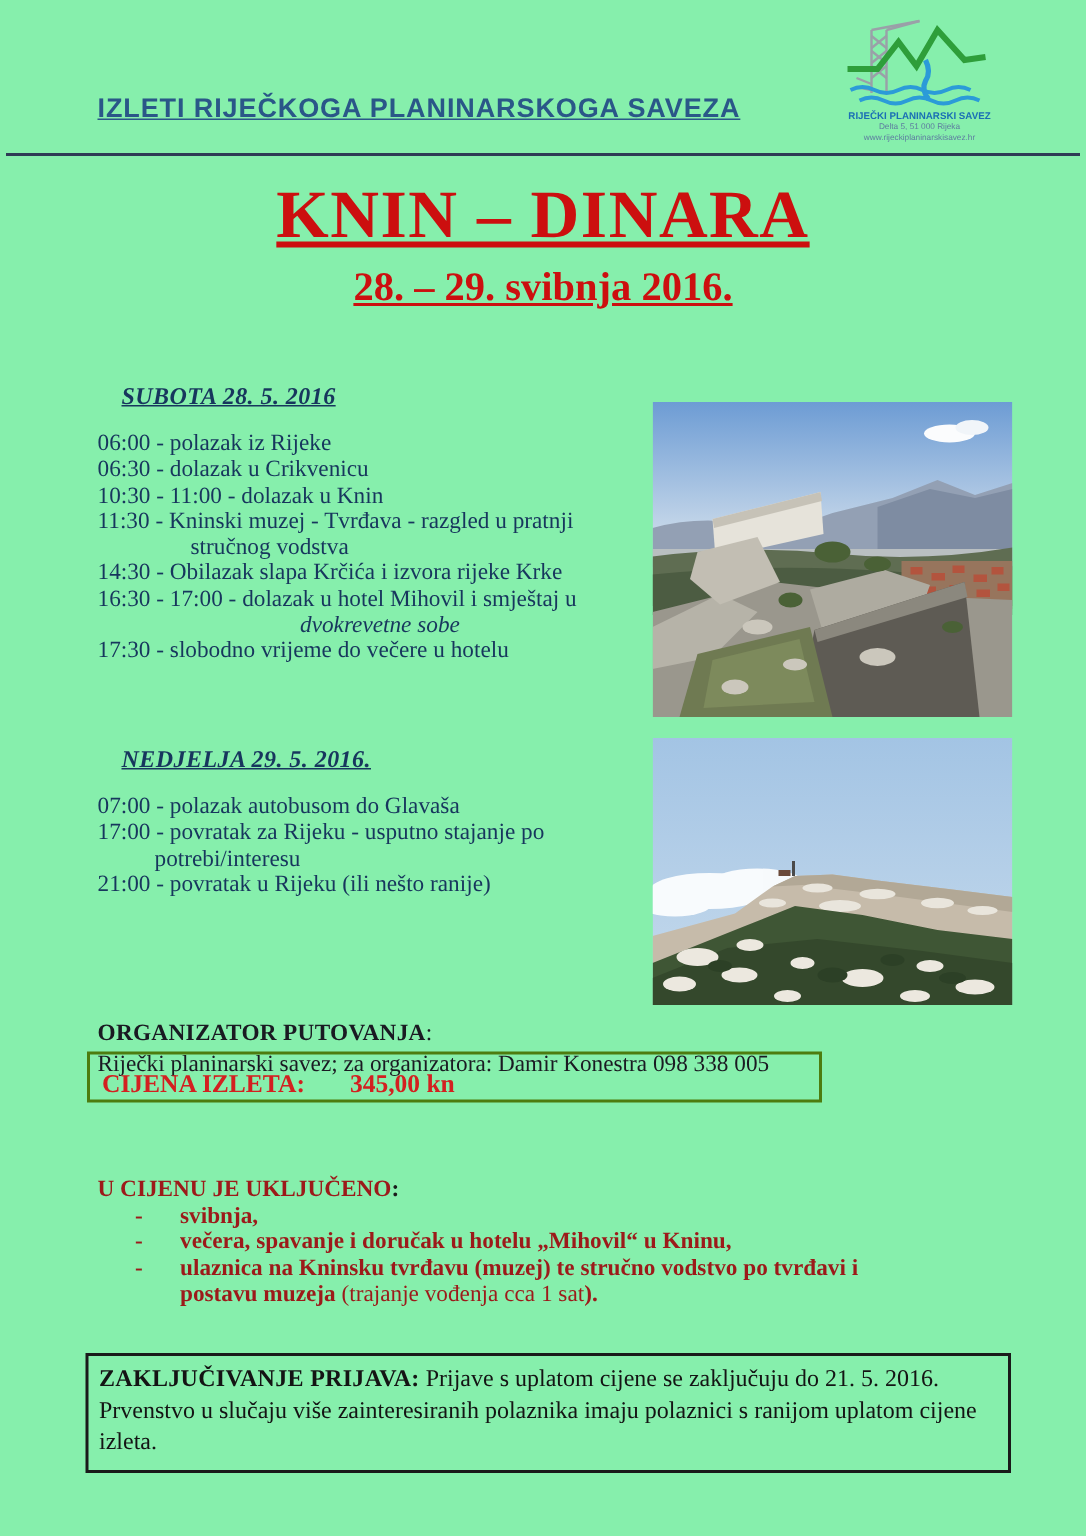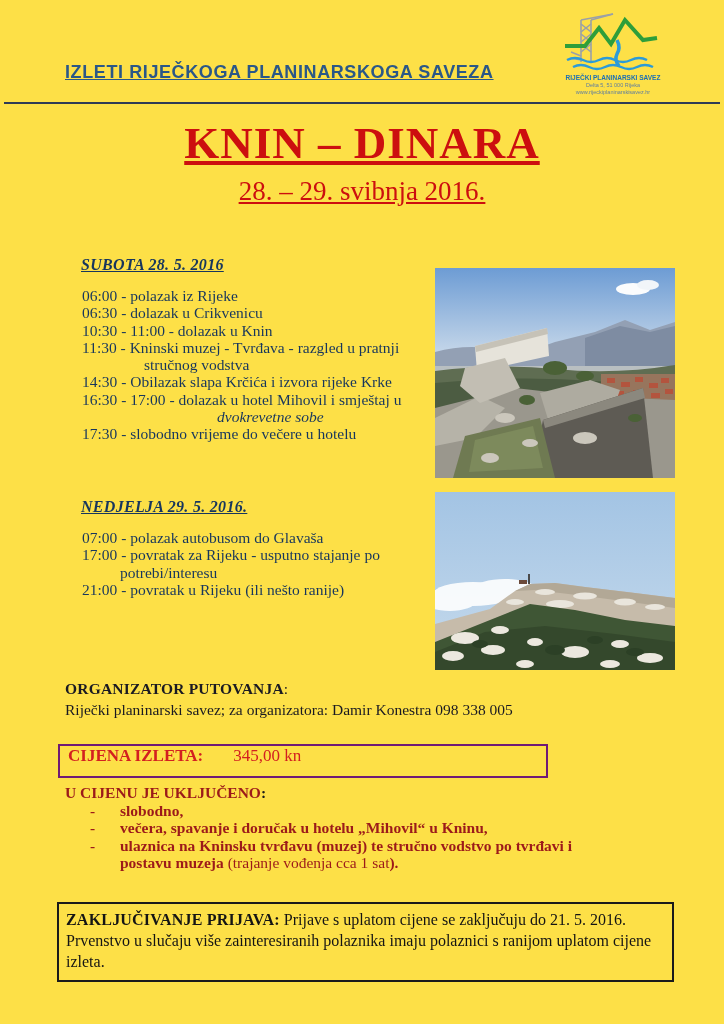--- a/index.html
+++ b/index.html
@@ -1,57 +1,57 @@
 <!DOCTYPE html>
 <html><head>
 <meta charset="utf-8">
 <style>
   html,body{margin:0;padding:0;background:#888;}
   .page{
-    position:relative;width:724px;height:1024px;background:#fde047;
+    position:relative;width:724px;height:1024px;background:#86efac;
     margin:0 auto;overflow:hidden;
     font-family:"Liberation Serif","DejaVu Serif",serif;color:#17365d;
   }
   
   .hdr-title{
     position:absolute;left:65px;top:62px;
     font-family:"Liberation Sans","DejaVu Sans",sans-serif;
     font-size:18px;font-weight:bold;letter-spacing:0.6px;
     color:#2a5788;text-decoration:underline;white-space:nowrap;
   }
   .hdr-rule{position:absolute;left:4px;right:4px;top:102px;height:2px;background:#2e3b55;}
   .logo{position:absolute;left:556px;top:12px;width:114px;text-align:center;}
   .logo svg{display:block;margin:0 auto;}
   .logo-org{font-family:"Liberation Sans",sans-serif;font-size:6.5px;font-weight:bold;color:#1b6fb5;line-height:8px;}
   .logo-addr,.logo-web{font-family:"Liberation Sans",sans-serif;font-size:5.5px;color:#5e7da0;line-height:7px;}
   
   .title-block{position:absolute;left:0;right:0;top:118px;text-align:center;color:#cc0f0f;}
   .title-main{font-size:45px;font-weight:bold;letter-spacing:1px;text-decoration:underline;line-height:50px;}
-  .title-date{font-size:27px;font-weight:normal;text-decoration:underline;line-height:34px;margin-top:6px;}
+  .title-date{font-size:27px;font-weight:bold;text-decoration:underline;line-height:34px;margin-top:6px;}
   
   .section{position:absolute;left:65px;width:380px;}
   .sec-heading{font-size:16px;font-weight:bold;font-style:italic;text-decoration:underline;letter-spacing:0.3px;margin-left:16px;}
   .schedule{margin-top:13px;}
-  .sched-line{font-size:15.5px;line-height:17.3px;white-space:nowrap;margin-left:17px;}
+  .sched-line{font-size:15.5px;line-height:17.3px;white-space:nowrap;}
   .ind1{padding-left:62px;}
   .ind1b{padding-left:38px;}
   .ind2{padding-left:135px;font-style:italic;}
   
   .photo{position:absolute;left:435px;overflow:hidden;}
   .photo svg{display:block;}
   
   .organizer{position:absolute;left:65px;top:678px;width:600px;color:#1a1a22;font-size:15.5px;line-height:21px;}
   .organizer b{letter-spacing:0.2px;text-align:center;}
   
   .price-box{
-    position:absolute;left:58px;top:744px;width:486px;height:30px;
-    border:2px solid #701a75;display:flex;align-items:flex-start;
+    position:absolute;left:58px;top:701px;width:486px;height:30px;
+    border:2px solid #4d7c0f;display:flex;align-items:flex-end;
   }
   .price-label{color:#d32020;font-weight:bold;font-size:17px;margin-left:8px;}
-  .price-value{color:#d32020;font-weight:normal;font-size:17px;margin-left:30px;}
+  .price-value{color:#d32020;font-weight:bold;font-size:17px;margin-left:30px;}
   
   .included{position:absolute;left:65px;top:784px;width:560px;color:#9c1a1a;font-size:15.5px;line-height:17.5px;}
   .inc-heading{font-weight:bold;}
   .inc-colon{color:#1a1a1a;font-weight:bold;}
   .inc-item{position:relative;padding-left:55px;font-weight:bold;width:505px;}
   .inc-dash{position:absolute;left:25px;font-weight:bold;}
   .inc-reg{font-weight:normal;font-family:Liberation Serif, serif;}
   
   .signup-box{
     position:absolute;left:57px;top:902px;width:599px;
@@ -255,21 +255,21 @@
     <span class="price-label">CIJENA IZLETA:</span>
     <span class="price-value">345,00 kn</span>
   </div>
 
   <div class="included">
     <div>
       <span class="inc-heading">U CIJENU JE UKLJUČENO</span><span class="inc-colon">:</span>
     </div>
     <div class="inc-item">
       <span class="inc-dash">-</span>
-      <span>slobodno,</span>
+      <span>svibnja,</span>
     </div>
     <div class="inc-item">
       <span class="inc-dash">-</span>
       <span>večera, spavanje i doručak u hotelu „Mihovil“ u Kninu,</span>
     </div>
     <div class="inc-item">
       <span class="inc-dash">-</span>
       <span>ulaznica na Kninsku tvrđavu (muzej) te stručno vodstvo po tvrđavi i postavu muzeja </span><span class="inc-reg">(trajanje vođenja cca 1 sat</span><span>).</span>
     </div>
   </div>

